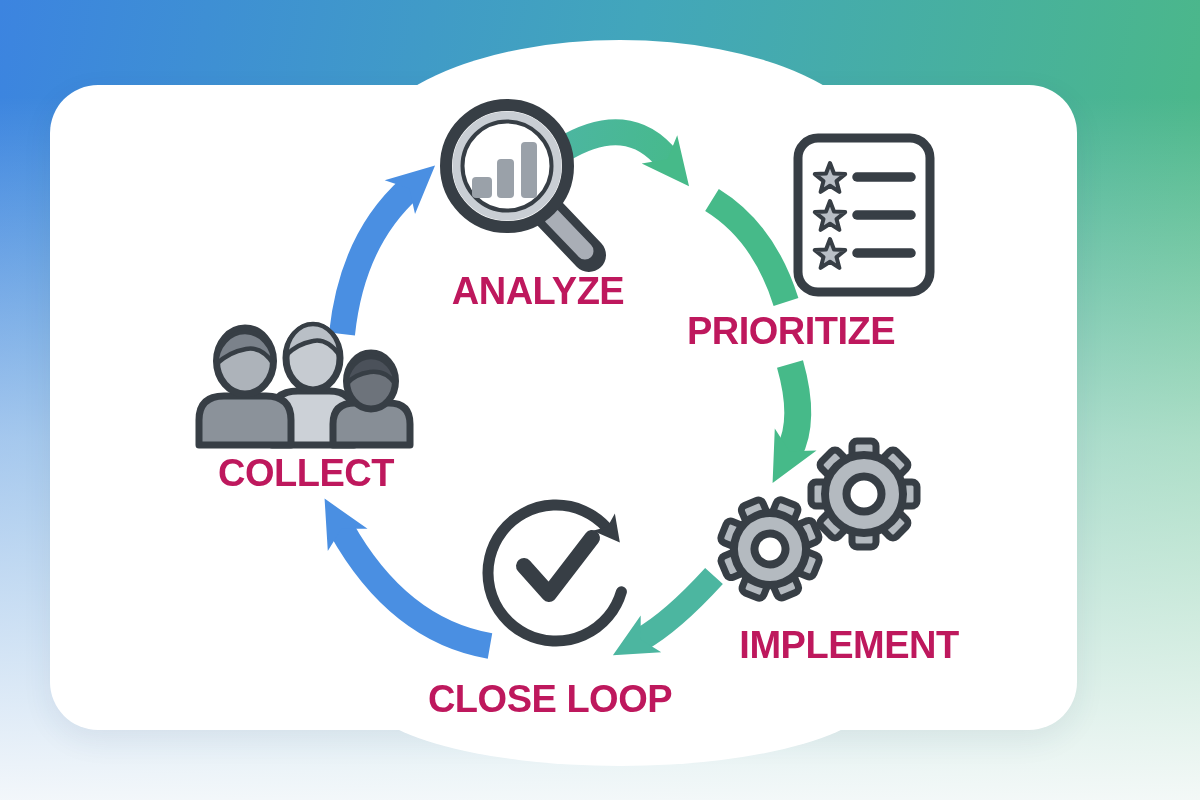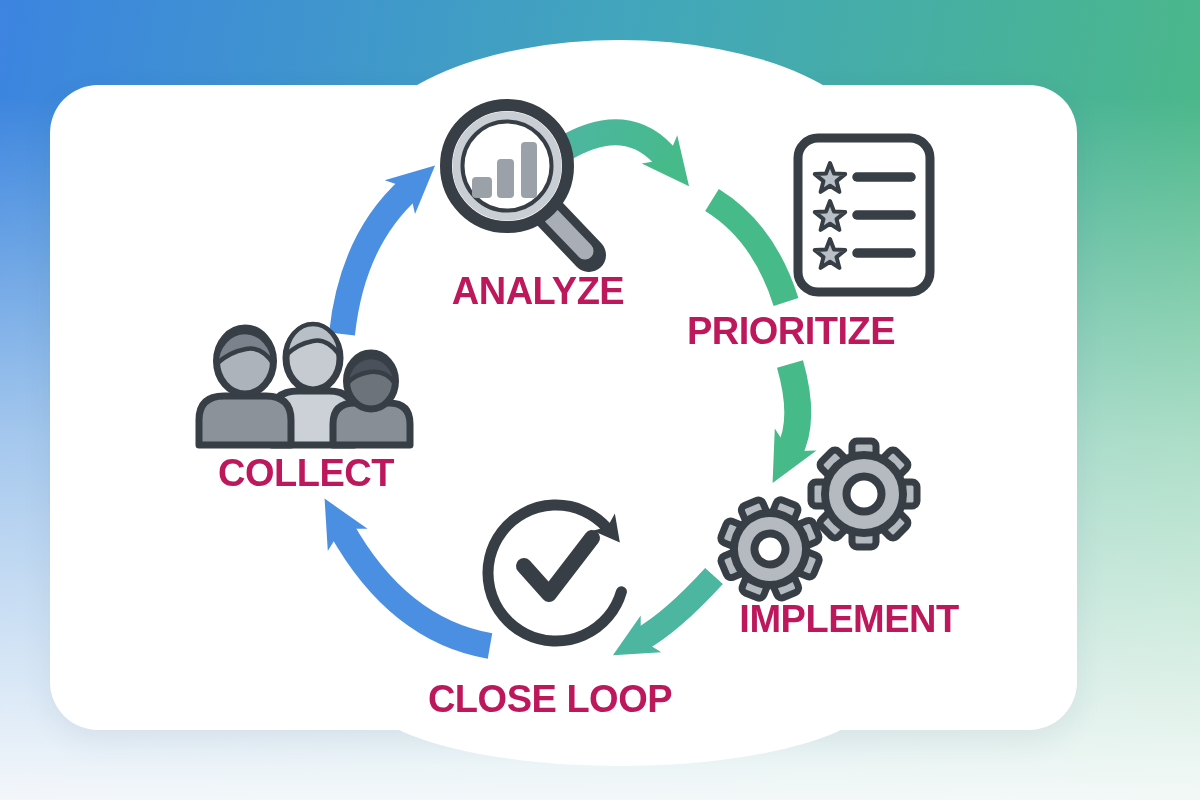--- a/index.html
+++ b/index.html
@@ -25,21 +25,21 @@
   }
   svg.scene { position: absolute; left: 0; top: 0; z-index: 2; }
   .step-label {
     position: absolute; z-index: 3; transform: translateX(-50%);
     font-weight: bold; font-size: 38px; line-height: 1;
     letter-spacing: -0.5px; color: #be185d; white-space: nowrap;
   }
   .lbl-collect    { left: 296px; top: 454px; margin-left: 10px; }
   .lbl-analyze    { left: 538px; top: 272px; }
   .lbl-prioritize { left: 791px; top: 312px; }
-  .lbl-implement  { left: 849px; top: 600px; text-align: right; }
+  .lbl-implement  { left: 849px; top: 626px; text-align: right; }
   .lbl-closeloop  { left: 550px; top: 680px; }
 </style>
 </head>
 <body>
 
 <div class="card"></div>
 <div class="card-bulge-top"></div>
 <div class="card-bulge-bottom"></div>
 
 <svg class="scene" width="1200" height="800" viewBox="0 0 1200 800" xmlns="http://www.w3.org/2000/svg">

